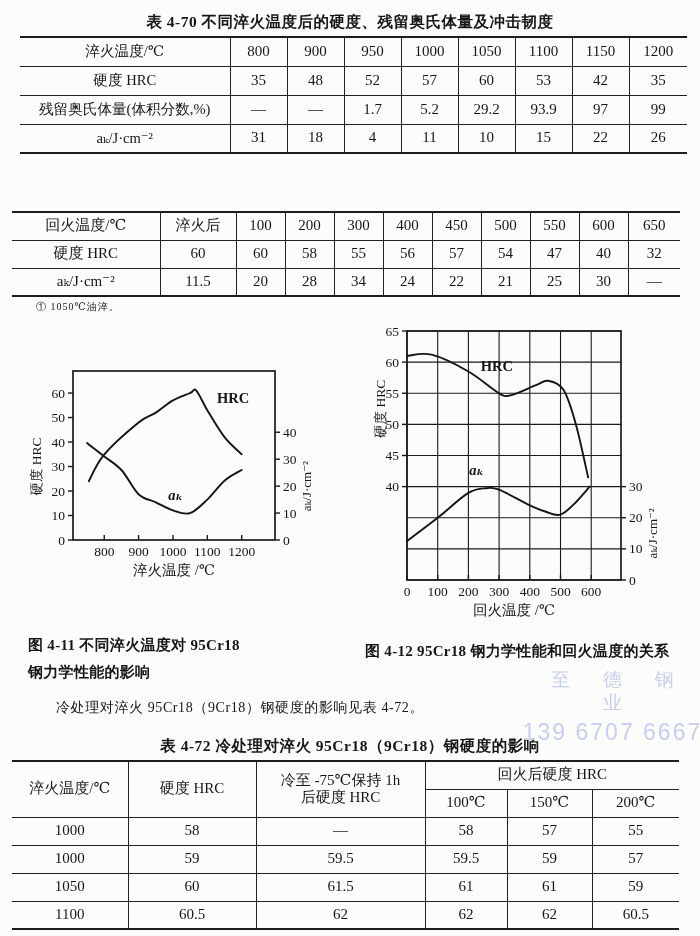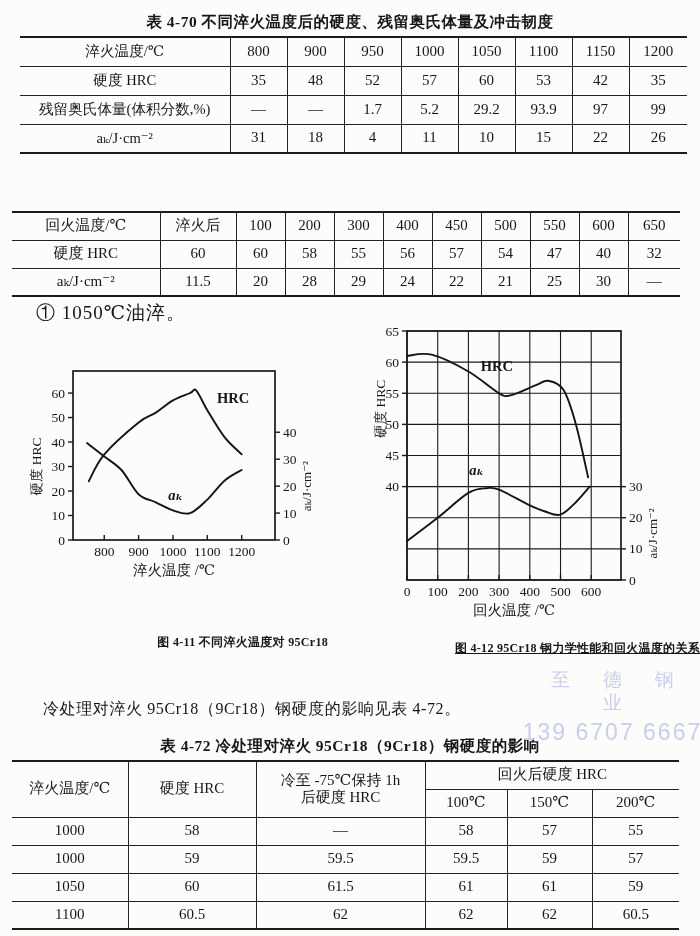--- a/index.html
+++ b/index.html
@@ -23,31 +23,31 @@
     border:1.3px solid #222; text-align:center; vertical-align:middle;
     padding:1px 2px; line-height:1.18; overflow:hidden;
   }
   table.dtable tr td:first-child { border-left:none; }
   table.dtable tr td:last-child  { border-right:none; }
   table.t70 tr { height:29px; }
   table.t71 tr { height:28px; }
   table.t72 tr { height:28px; }
   table.t70 td.c0 { font-size:14.6px; }
   .footnote {
-    position:absolute; left:36px; top:300px; font-size:19px; letter-spacing:1px;
+    position:absolute; left:36px; top:300px; font-size:10px; letter-spacing:1px;
   }
   .fig { position:absolute; }
   svg text { font-family:"Liberation Serif","DejaVu Serif",serif; fill:#151515; }
   .fig-caption {
-    position:absolute; text-align:right; font-weight:bold; font-size:12px;
+    position:absolute; text-align:left; font-weight:bold; font-size:15px;
     line-height:1.8; letter-spacing:.3px;
   }
   .body-par {
-    position:absolute; left:43px; top:699px; width:620px;
-    font-size:16px; letter-spacing:.6px;
+    position:absolute; left:56px; top:699px; width:620px;
+    font-size:14px; letter-spacing:.6px;
   }
   .watermark {
     position:absolute; left:520px; top:669px; width:185px; text-align:center;
     pointer-events:none; z-index:5; line-height:1.2;
   }
   .watermark .w1 { font-size:19px; letter-spacing:14px; padding-left:14px; }
   .watermark .w2 { font-size:23px; letter-spacing:2px; margin-top:4px;
                    font-family:"Liberation Sans","DejaVu Sans",sans-serif; }
 </style>
 </head>
@@ -155,21 +155,21 @@
           <td>54</td>
           <td>47</td>
           <td>40</td>
           <td>32</td>
         </tr>
         <tr>
           <td class="c0">aₖ/J·cm⁻²</td>
           <td>11.5</td>
           <td>20</td>
           <td>28</td>
-          <td>29</td>
+          <td>34</td>
           <td>24</td>
           <td>22</td>
           <td>21</td>
           <td>25</td>
           <td>30</td>
           <td>—</td>
         </tr>
       </tbody>
     </table>
 
@@ -216,20 +216,21 @@
         <text x="283" y="126.11594202898551" text-anchor="middle" font-size="13" transform="rotate(-90 283 126.11594202898551)">aₖ/J·cm⁻²</text>
         <text x="146" y="215" text-anchor="middle" font-size="14.5">淬火温度 /℃</text>
         <path d="M60.8,121.2C63.4,116.7 68.0,104.1 76.3,94.3C84.6,84.5 102.0,69.4 110.6,62.4C119.2,55.5 122.1,56.3 127.8,52.6C133.5,49.0 139.2,43.7 145.0,40.4C150.7,37.1 158.3,34.7 162.1,33.0C166.0,31.4 165.5,27.7 168.3,30.6C171.2,33.5 174.6,42.4 179.3,50.2C184.0,57.9 190.8,69.8 196.5,77.1C202.2,84.5 210.8,91.4 213.7,94.3" fill="none" stroke="#141414" stroke-width="1.9" stroke-linecap="round"></path>
         <text x="188.94217687074828" y="42.84057971014491" text-anchor="start" font-size="14.5" font-weight="bold">HRC</text>
         <path d="M59.1,83.0C61.9,85.3 70.5,92.0 76.3,96.5C82.0,101.0 87.7,103.7 93.4,110.0C99.2,116.2 104.9,128.8 110.6,134.2C116.3,139.6 122.1,139.6 127.8,142.3C133.5,145.0 139.2,148.6 145.0,150.4C150.7,152.2 156.4,154.9 162.1,153.1C167.9,151.3 173.6,145.0 179.3,139.6C185.0,134.2 190.8,125.7 196.5,120.7C202.2,115.8 210.8,111.7 213.7,110.0" fill="none" stroke="#141414" stroke-width="1.9" stroke-linecap="round"></path>
         <text x="147.71768707482994" y="139.58695652173913" text-anchor="middle" font-size="14.5" font-weight="bold" font-style="italic">aₖ</text>
       </svg>
   </div>
   <div class="fig-caption" style="left:28px; top:632px; width:300px;">
     <div>图 4-11  不同淬火温度对 95Cr18</div>
+    <div>钢力学性能的影响</div>
   </div>
 
   <div class="fig" style="left:372px; top:318px;">
     <svg width="328" height="302">
         <line x1="35" y1="13" x2="35" y2="262" stroke="#1a1a1a" stroke-width="1.1"></line>
         <line x1="65.70301291248207" y1="13" x2="65.70301291248207" y2="262" stroke="#1a1a1a" stroke-width="1.1"></line>
         <line x1="96.40602582496413" y1="13" x2="96.40602582496413" y2="262" stroke="#1a1a1a" stroke-width="1.1"></line>
         <line x1="127.1090387374462" y1="13" x2="127.1090387374462" y2="262" stroke="#1a1a1a" stroke-width="1.1"></line>
         <line x1="157.81205164992826" y1="13" x2="157.81205164992826" y2="262" stroke="#1a1a1a" stroke-width="1.1"></line>
         <line x1="188.51506456241034" y1="13" x2="188.51506456241034" y2="262" stroke="#1a1a1a" stroke-width="1.1"></line>
@@ -280,21 +281,21 @@
         <text x="219.2180774748924" y="278" text-anchor="middle" font-size="13.5">600</text>
         <text x="13" y="90.8125" text-anchor="middle" font-size="13.5" transform="rotate(-90 13 90.8125)">硬度 HRC</text>
         <text x="285" y="215.3125" text-anchor="middle" font-size="13" transform="rotate(-90 285 215.3125)">aₖ/J·cm⁻²</text>
         <text x="142" y="297" text-anchor="middle" font-size="14.5">回火温度 /℃</text>
         <path d="M35.0,37.9C39.1,37.7 49.3,34.1 59.6,36.7C69.8,39.2 85.1,47.0 96.4,53.5C107.7,59.9 119.9,71.3 127.1,75.3C134.3,79.2 133.2,78.5 139.4,77.1C145.5,75.8 157.8,69.5 164.0,67.2C170.1,64.8 171.6,62.0 176.2,62.8C180.8,63.6 187.0,64.9 191.6,72.1C196.2,79.4 199.8,91.8 203.9,106.4C208.0,120.9 214.1,150.5 216.1,159.3" fill="none" stroke="#141414" stroke-width="1.9" stroke-linecap="round"></path>
         <text x="108.68723098995696" y="52.839999999999975" text-anchor="start" font-size="14.5" font-weight="bold">HRC</text>
         <path d="M35.0,223.1C40.1,219.2 55.5,207.8 65.7,199.8C75.9,191.7 88.2,179.8 96.4,174.9C104.6,169.9 109.7,170.7 114.8,170.2C119.9,169.7 119.9,168.9 127.1,171.7C134.3,174.6 150.1,183.7 157.8,187.3C165.5,190.9 168.0,192.0 173.2,193.5C178.3,195.1 183.4,198.2 188.5,196.6C193.6,195.1 199.0,188.9 203.9,184.2C208.7,179.5 215.4,171.2 217.7,168.6" fill="none" stroke="#141414" stroke-width="1.9" stroke-linecap="round"></path>
         <text x="97.3271162123386" y="157.42000000000002" text-anchor="start" font-size="14.5" font-weight="bold" font-style="italic">aₖ</text>
       </svg>
   </div>
-  <div class="fig-caption" style="left:365px; top:638px; width:335px;text-decoration:underline;">
+  <div class="fig-caption" style="left:365px; top:638px; width:335px;">
     <div>图 4-12  95Cr18 钢力学性能和回火温度的关系</div>
   </div>
 
   <div class="watermark" style="color: rgb(198, 206, 242);">
     <div class="w1">至 德 钢 业</div>
     <div class="w2">139 6707 6667</div>
   </div>
 
   <div class="body-par">冷处理对淬火 95Cr18（9Cr18）钢硬度的影响见表 4-72。</div>
 

